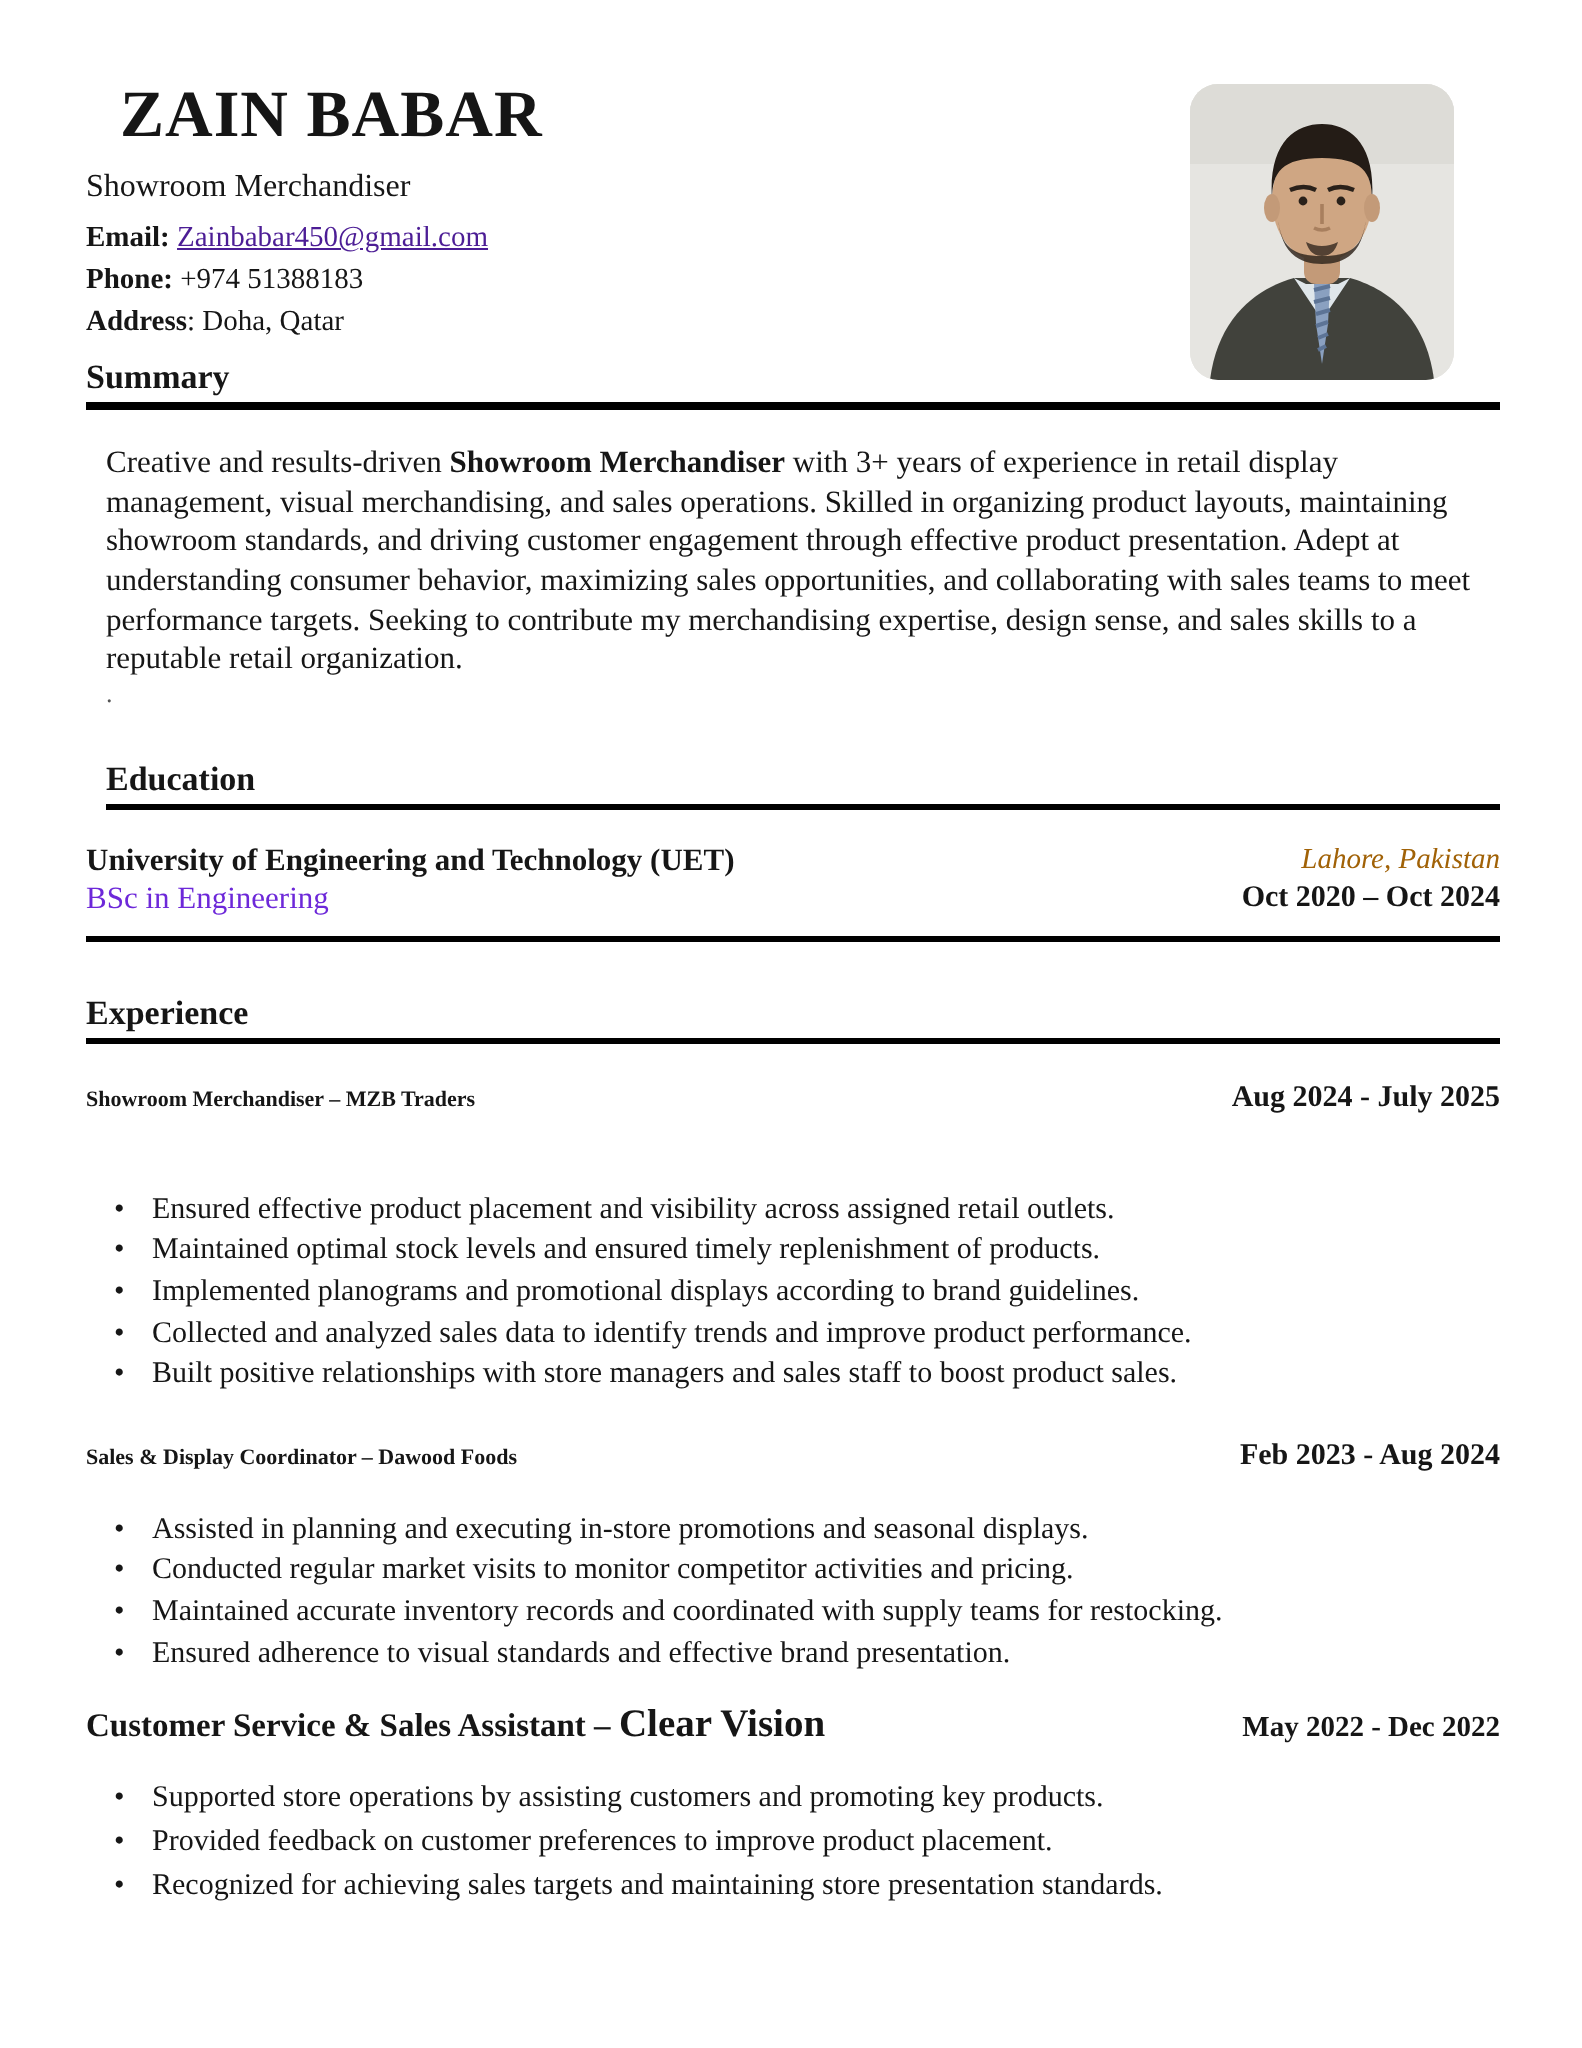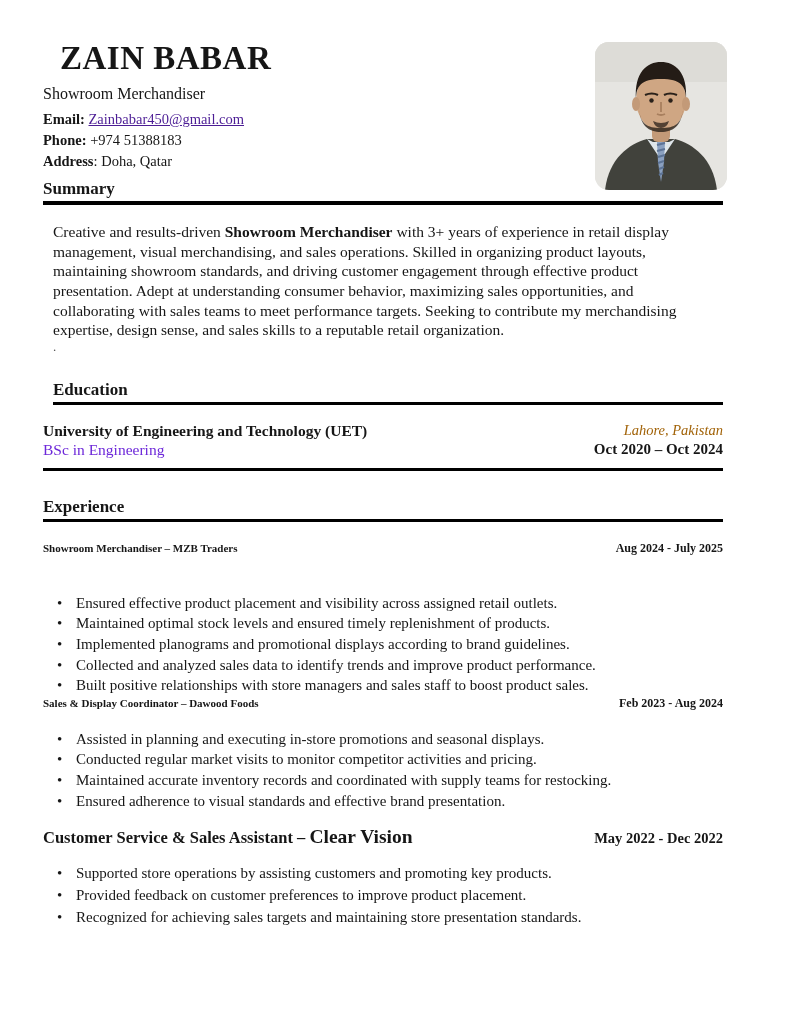--- a/index.html
+++ b/index.html
@@ -5,21 +5,21 @@
   html, body { margin: 0; padding: 0; background: #ffffff; }
   .page {
     position: relative;
     width: 791px;
     height: 1024px;
     background: #ffffff;
     font-family: "Liberation Serif", serif;
     color: #161616;
     overflow: hidden;
     box-sizing: border-box;
-    padding: 40px 68px 0 43px;
+    padding: 40px 41px 0 43px;
   }
   
   .candidate-name {
     font-size: 33px;
     font-weight: 700;
     letter-spacing: 0.5px;
     margin: 0 0 9px 17px;
     line-height: 1.1;
   }
   .candidate-title { font-size: 16px; margin: 0 0 9px 0; }
@@ -73,23 +73,23 @@
   .edu-location { font-size: 14.5px; font-style: italic; color: #a16207; line-height: 19px; }
   .edu-dates  { font-size: 15px; font-weight: 700; line-height: 19px; text-align: center; }
   
   .job-header {
     display: flex;
     justify-content: space-between;
     align-items: baseline;
   }
   .job-title { font-size: 11px; font-weight: 700; }
   .job-title .company-big { font-size: 19.5px; }
-  .job-dates { font-size: 12px; font-weight: 700; white-space: nowrap; }
+  .job-dates { font-size: 15px; font-weight: 700; white-space: nowrap; }
   .job-1 .job-header { margin-top: 19px; }
-  .job-2 .job-header { }
+  .job-2 .job-header { margin-top: 22px; }
   .job-3 .job-header { margin-top: 15px; }
   .job-3 .job-title  { font-size: 16.5px; }
   .job-3 .job-dates  { font-size: 14.5px; }
   ul.bullets { list-style: none; margin: 0; padding: 0; }
   .job-1 ul.bullets { margin-top: 37px; }
   .job-2 ul.bullets { margin-top: 18px; }
   .job-3 ul.bullets { margin-top: 14px; }
   ul.bullets li {
     position: relative;
     padding-left: 33px;

